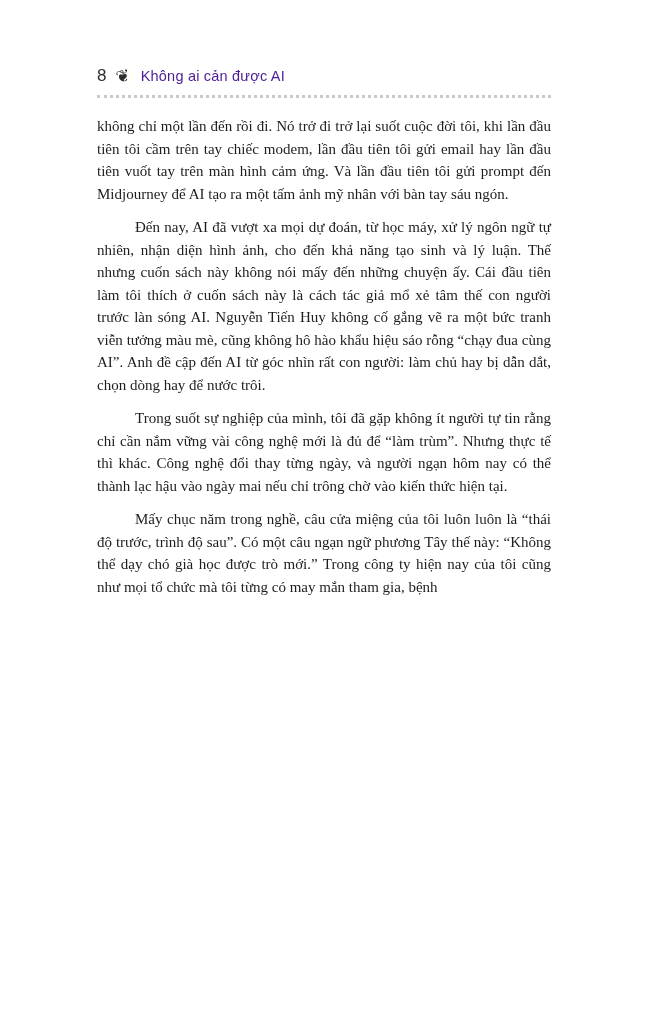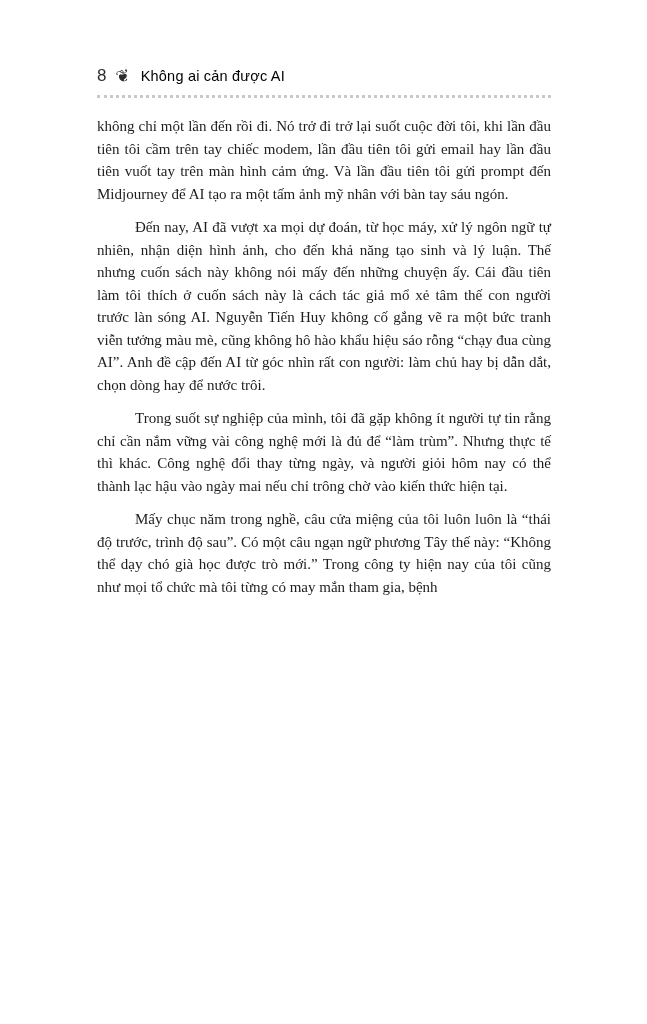--- a/index.html
+++ b/index.html
@@ -28,21 +28,21 @@
   .ornament {
     font-size: 17px;
     color: #2f2f2f;
     transform: rotate(-12deg);
     line-height: 1;
     display: inline-block;
   }
   .book-title {
     font-size: 14.5px;
     letter-spacing: 0.2px;
-    color: #000000;
+    color: #4c1d95;
   }
   .header-rule {
     margin-top: 9px;
     border-top: 3px dotted #c9c9c9;
     height: 0;
     width: 100%;
   }
   .body-text {
     margin-top: 17px;
     font-family: "Liberation Serif", "DejaVu Serif", serif;
@@ -63,17 +63,17 @@
     <span class="page-number">8</span>
     <span class="ornament">❦</span>
     <span class="book-title">Không ai cản được AI</span>
   </div>
 
   <div class="header-rule"></div>
 
   <div class="body-text">
     <p>không chỉ một lần đến rồi đi. Nó trở đi trở lại suốt cuộc đời tôi, khi lần đầu tiên tôi cầm trên tay chiếc modem, lần đầu tiên tôi gửi email hay lần đầu tiên vuốt tay trên màn hình cảm ứng. Và lần đầu tiên tôi gửi prompt đến Midjourney để AI tạo ra một tấm ảnh mỹ nhân với bàn tay sáu ngón.</p>
     <p class="indent">Đến nay, AI đã vượt xa mọi dự đoán, từ học máy, xử lý ngôn ngữ tự nhiên, nhận diện hình ảnh, cho đến khả năng tạo sinh và lý luận. Thế nhưng cuốn sách này không nói mấy đến những chuyện ấy. Cái đầu tiên làm tôi thích ở cuốn sách này là cách tác giả mổ xẻ tâm thế con người trước làn sóng AI. Nguyễn Tiến Huy không cố gắng vẽ ra một bức tranh viễn tưởng màu mè, cũng không hô hào khẩu hiệu sáo rỗng “chạy đua cùng AI”. Anh đề cập đến AI từ góc nhìn rất con người: làm chủ hay bị dẫn dắt, chọn dòng hay để nước trôi.</p>
-    <p class="indent">Trong suốt sự nghiệp của mình, tôi đã gặp không ít người tự tin rằng chỉ cần nắm vững vài công nghệ mới là đủ để “làm trùm”. Nhưng thực tế thì khác. Công nghệ đổi thay từng ngày, và người giỏi hôm nay có thể thành lạc hậu vào ngày mai nếu chỉ trông chờ vào kiến thức hiện tại.</p>
+    <p class="indent">Trong suốt sự nghiệp của mình, tôi đã gặp không ít người tự tin rằng chỉ cần nắm vững vài công nghệ mới là đủ để “làm trùm”. Nhưng thực tế thì khác. Công nghệ đổi thay từng ngày, và người ngạn hôm nay có thể thành lạc hậu vào ngày mai nếu chỉ trông chờ vào kiến thức hiện tại.</p>
     <p class="indent">Mấy chục năm trong nghề, câu cửa miệng của tôi luôn luôn là “thái độ trước, trình độ sau”. Có một câu ngạn ngữ phương Tây thế này: “Không thể dạy chó già học được trò mới.” Trong công ty hiện nay của tôi cũng như mọi tổ chức mà tôi từng có may mắn tham gia, bệnh</p>
   </div>
 
 </div>
 
 </body></html>

